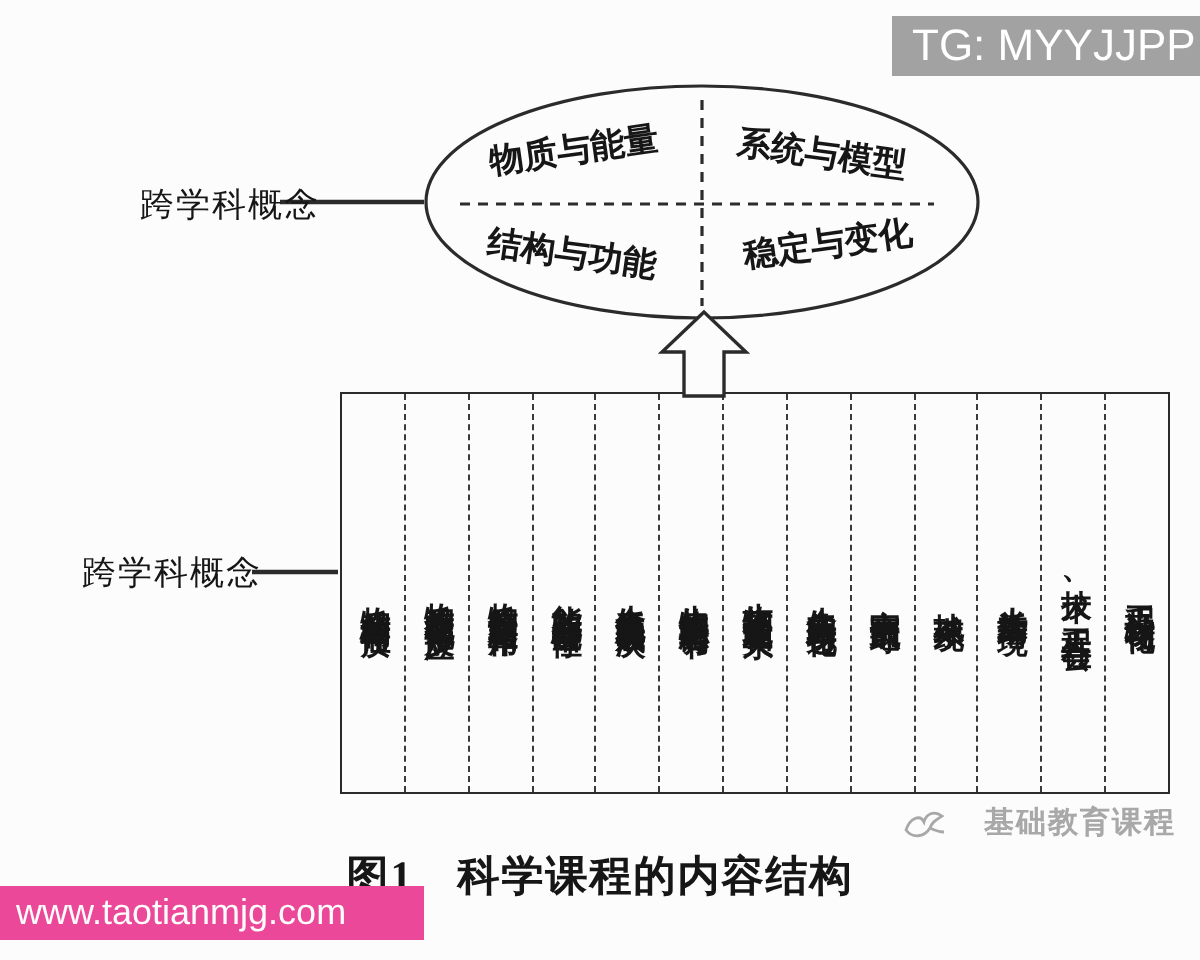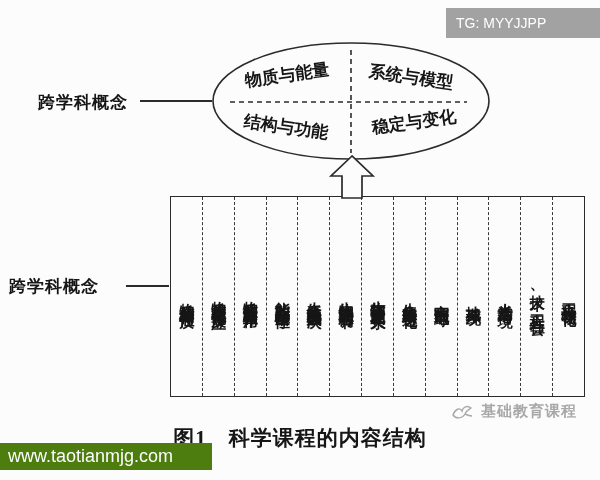--- a/index.html
+++ b/index.html
@@ -19,41 +19,41 @@
     writing-mode:vertical-rl;text-orientation:upright;
     font-size:15px;font-weight:700;letter-spacing:1.5px;line-height:1;white-space:nowrap;
   }
   
   .q{position:absolute;z-index:4;font-size:17px;font-weight:700;white-space:nowrap;}
   .q-tl{left:287px;top:75px;transform:translate(-50%,-50%) rotate(-8deg);}
   .q-tr{left:411px;top:77px;transform:translate(-50%,-50%) rotate(8deg);}
   .q-bl{left:286px;top:127px;transform:translate(-50%,-50%) rotate(8deg);}
   .q-br{left:414px;top:122px;transform:translate(-50%,-50%) rotate(-8deg);}
   
-  .slabel{position:absolute;z-index:4;font-size:17px;font-weight:700;letter-spacing:1px;white-space:nowrap;}
+  .slabel{position:absolute;z-index:4;font-size:17px;font-weight:400;letter-spacing:1px;white-space:nowrap;margin-left:32px;}
   .slabel-top{left:38px;top:91px;}
   .slabel-bottom{left:9px;top:275px;}
   
   .caption{
     position:absolute;left:150px;top:424px;width:300px;z-index:4;
     text-align:center;font-size:21px;font-weight:700;letter-spacing:1px;white-space:nowrap;
   }
   
   .tg-badge{
     position:absolute;left:446px;top:8px;width:154px;height:30px;z-index:5;
     background:#a2a2a2;color:#ffffff;font-family:"Liberation Sans","DejaVu Sans",sans-serif;
-    font-size:14px;line-height:30px;padding-left:10px;box-sizing:border-box;white-space:nowrap;
+    font-size:22px;line-height:30px;padding-left:10px;box-sizing:border-box;white-space:nowrap;
   }
   .site-bar{
     position:absolute;left:0;top:443px;width:212px;height:27px;z-index:5;
-    background:#4d7c0f;color:#fdfdfd;font-family:"Liberation Sans","DejaVu Sans",sans-serif;
+    background:#ec4899;color:#fdfdfd;font-family:"Liberation Sans","DejaVu Sans",sans-serif;
     font-size:18px;line-height:27px;padding-left:8px;box-sizing:border-box;white-space:nowrap;
   }
   .watermark{
-    position:absolute;left:451px;top:402px;z-index:5;display:flex;align-items:center;gap:8px;
+    position:absolute;left:451px;top:402px;z-index:5;display:flex;align-items:center;gap:19px;
     color:#a8a8a8;font-size:15px;font-weight:700;letter-spacing:1px;white-space:nowrap;
   }
   .watermark svg{display:block;}
 </style>
 </head>
 <body>
 
 <div class="stage">
 
   <svg class="lineart" width="600" height="480" viewBox="0 0 600 480">

